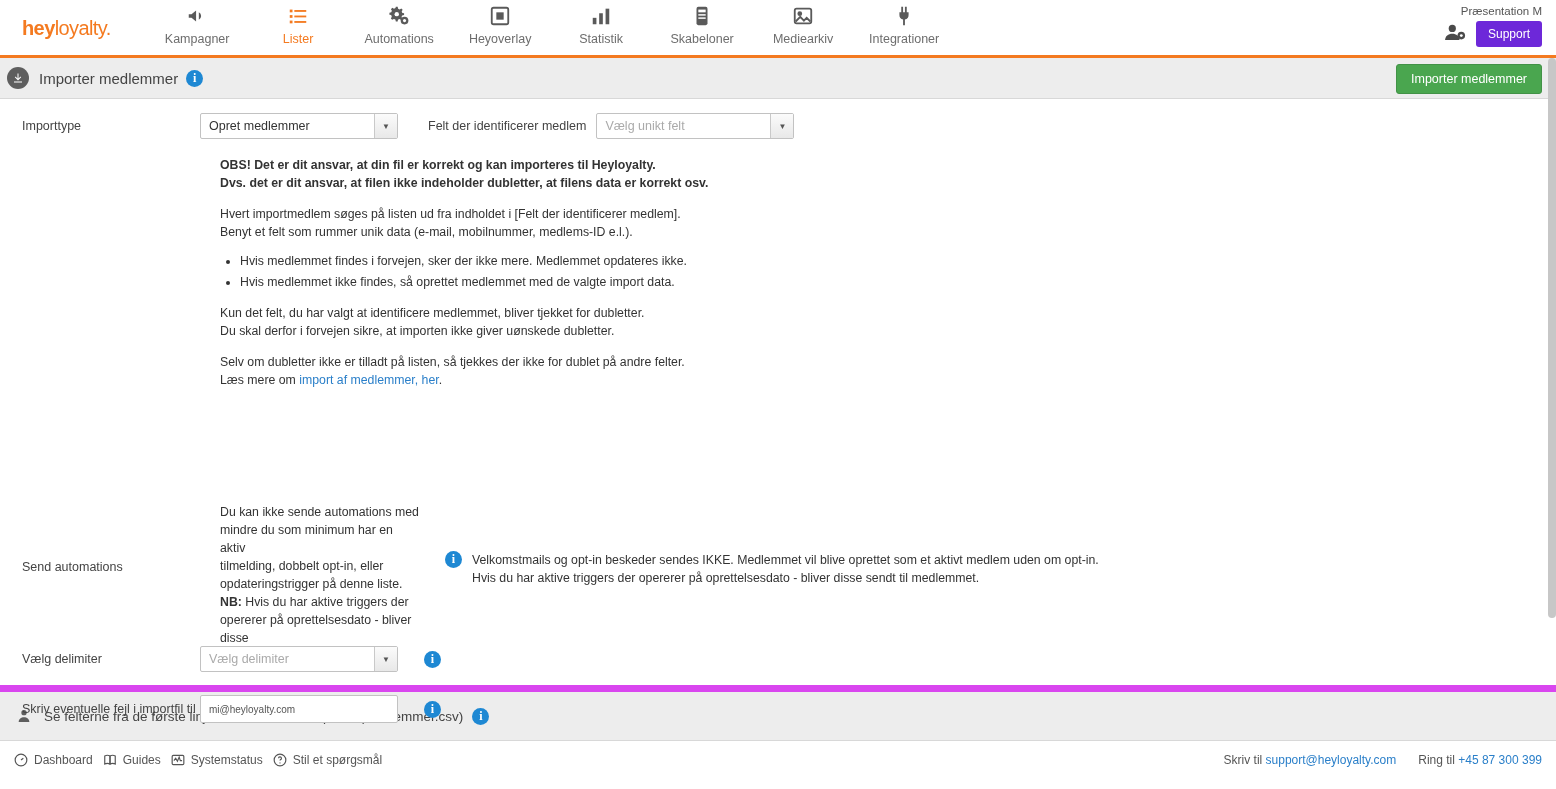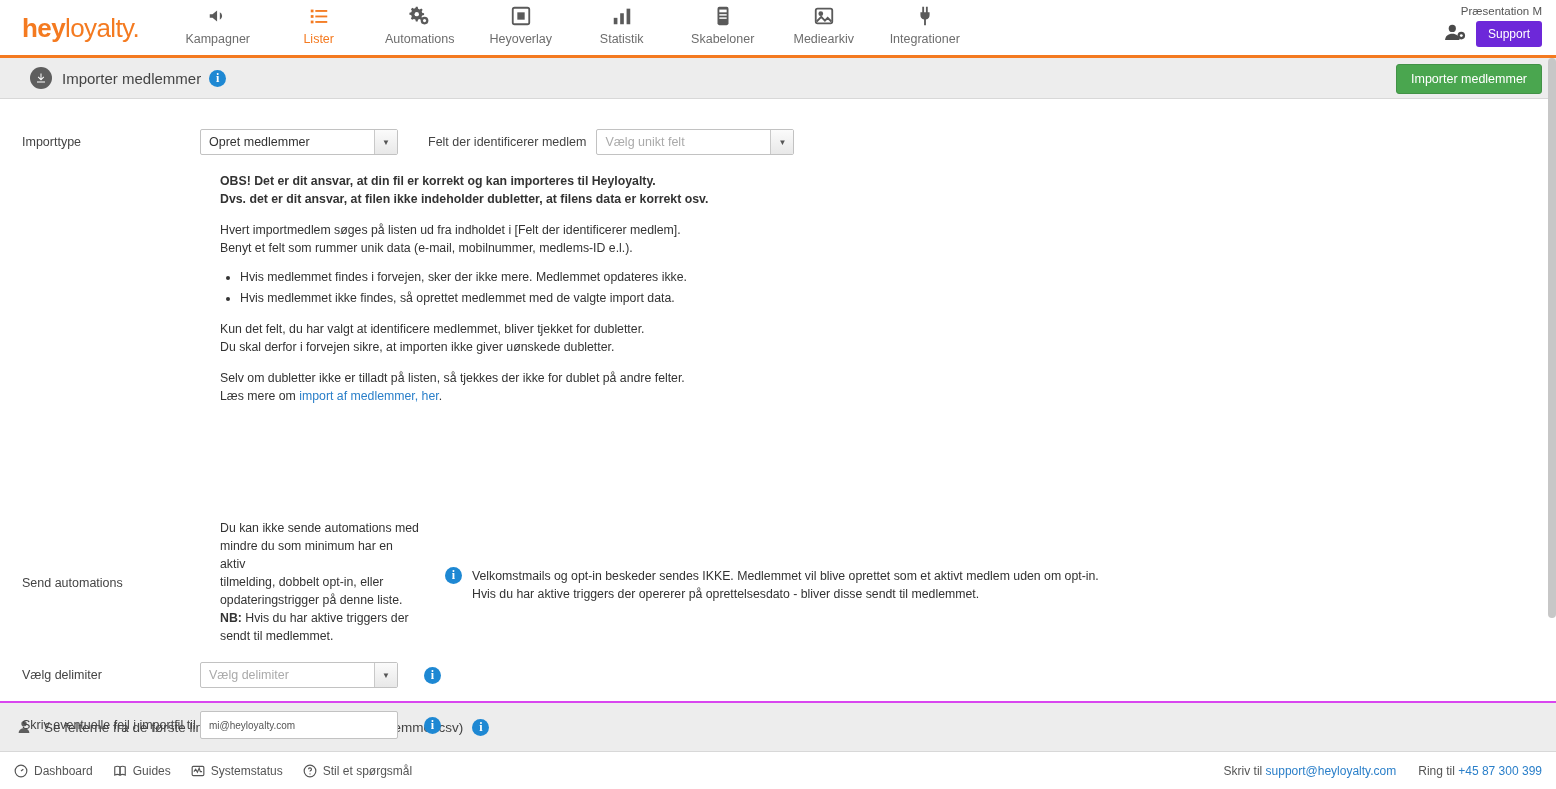--- a/index.html
+++ b/index.html
@@ -20,22 +20,22 @@
   .topnav {
     height: 55px;
     border-bottom: 3px solid #f47a20;
     display: flex;
     align-items: center;
     position: relative;
     background: #fff;
   }
   .logo {
     margin-left: 22px;
-    margin-right: 28px;
-    font-size: 26px;
+    margin-right: 36px;
+    font-size: 20px;
     font-weight: bold;
     color: #f47a20;
     letter-spacing: -0.6px;
     line-height: 1;
     white-space: nowrap;
   }
   .logo .light { font-weight: normal; color: #f47a20; }
   .nav-items {
     display: flex;
     align-items: flex-start;
@@ -89,21 +89,21 @@
   }
   .user-gear-icon { color: #4a4a4a; }
 
   
   .pagebar {
     height: 40px;
     background: #ededed;
     border-bottom: 1px solid #d8d8d8;
     display: flex;
     align-items: center;
-    padding: 0 30px;
+    padding: 0 7px;
     position: relative;
   }
   .pagebar-icon {
     width: 22px; height: 22px;
     border-radius: 50%;
     background: #5e5e5e;
     color: #fff;
     display: flex; align-items: center; justify-content: center;
     font-size: 12px;
     margin-right: 10px;
@@ -138,23 +138,22 @@
     font-size: 12.5px;
     border-radius: 3px;
     padding: 7px 14px;
     cursor: pointer;
   }
 
   
   .content {
     position: relative;
     height: 586px;
-    border-bottom: 2px solid #d946ef;
+    border-bottom: 7px solid #d946ef;
     background: #fff;
-    margin-top: 16px;
   }
   .row {
     position: absolute;
     display: flex;
     align-items: flex-start;
   }
   .field-label {
     width: 200px;
     padding-left: 22px;
     box-sizing: border-box;
@@ -275,21 +274,21 @@
   .footer {
     height: 37px;
     display: flex;
     align-items: center;
     padding: 0 14px;
     font-size: 12px;
     color: #555;
     background: #fff;
     position: relative;
   }
-  .footer-left { display: flex; align-items: center; gap: 20px; }
+  .footer-left { display: flex; align-items: center; gap: 10px; }
   .footer-item { display: flex; align-items: center; gap: 6px; cursor: pointer; }
   .footer-right {
     position: absolute;
     right: 14px;
     display: flex;
     gap: 22px;
     align-items: center;
   }
   .f-icon { color: #555; display: flex; }
   .scrollbar {
@@ -467,20 +466,21 @@
     </p>
   </div>
 
   <div class="field-label" style="position:absolute; top:461px; left:0;">Send automations</div>
   <div class="auto-text" style="position:absolute; top:404px; left:220px;">
     <div>Du kan ikke sende automations med</div>
     <div>mindre du som minimum har en aktiv</div>
     <div>tilmelding, dobbelt opt-in, eller</div>
     <div>opdateringstrigger på denne liste.</div>
     <div><b>NB:</b><span> Hvis du har aktive triggers der</span></div>
+    <div>opererer på oprettelsesdato - bliver disse</div>
     <div>sendt til medlemmet.</div>
   </div>
   <div class="auto-info" style="position:absolute; top:452px; left:445px; width:700px;">
     <span class="info-icon lg">i</span>
     <span class="note">
       <span style="display:block;">Velkomstmails og opt-in beskeder sendes IKKE. Medlemmet vil blive oprettet som et aktivt medlem uden om opt-in.</span>
       <span style="display:block;">Hvis du har aktive triggers der opererer på oprettelsesdato - bliver disse sendt til medlemmet.</span>
     </span>
   </div>
 

